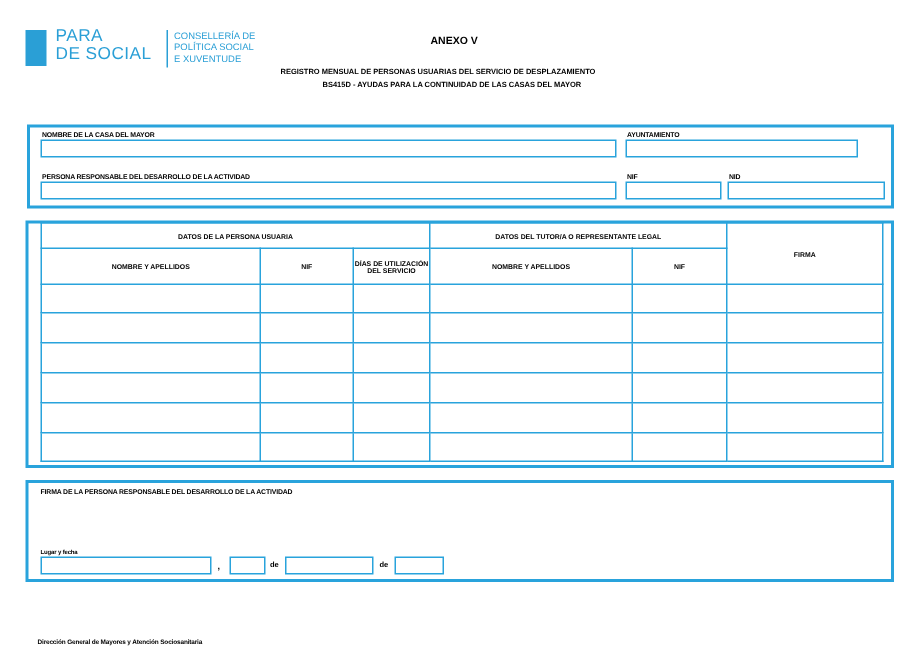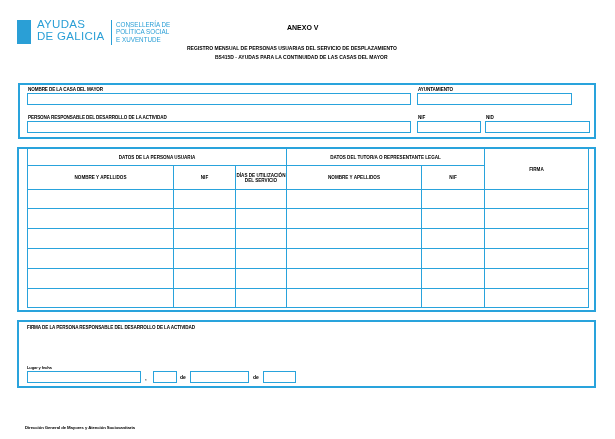--- a/index.html
+++ b/index.html
@@ -14,22 +14,22 @@
   .logo-sub { position:absolute; left:116px; top:21px; color:#2a9fd6; font-size:6.3px; line-height:7.4px; }
   table.grid { position:absolute; left:27px; top:148px; border-collapse:collapse; }
   table.grid td { border:1.5px solid #29a3dc; padding:0; text-align:center; vertical-align:middle; font-size:4.6px; font-weight:bold; line-height:5px; }
   .punct { position:absolute; font-size:6px; font-weight:bold; }
 </style>
 </head>
 <body>
 
 <div class="logo-emblem"></div>
 <div class="logo-main">
-  <div>AYUDAS</div>
-  <div>DE GALICIA</div>
+  <div>PARA</div>
+  <div>DE SOCIAL</div>
 </div>
 <div class="logo-sep"></div>
 <div class="logo-sub">
   <div>CONSELLERÍA DE</div>
   <div>POLÍTICA SOCIAL</div>
   <div>E XUVENTUDE</div>
 </div>
 
 <div class="title" style="left:287px;top:24px;font-size:7px;">ANEXO V</div>
 <div class="title" style="left:187px;top:45px;font-size:5px;">REGISTRO MENSUAL DE  PERSONAS USUARIAS DEL SERVICIO DE DESPLAZAMIENTO</div>

